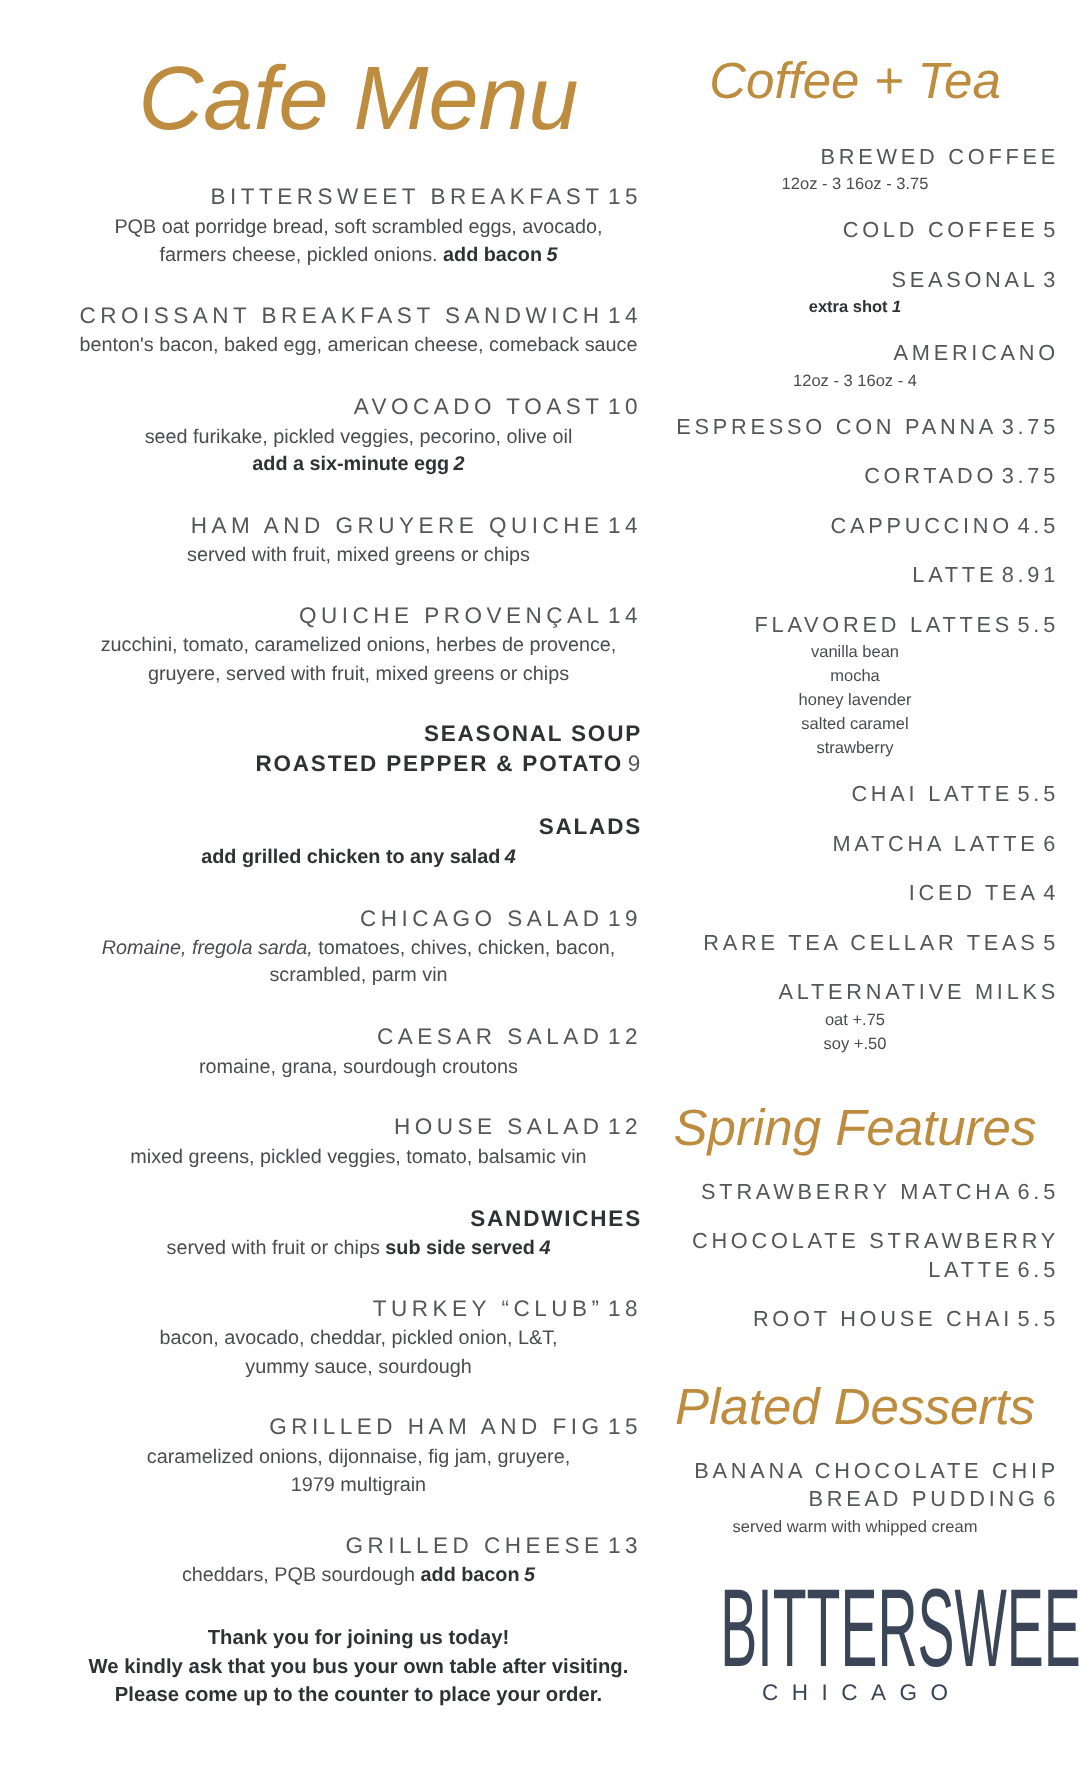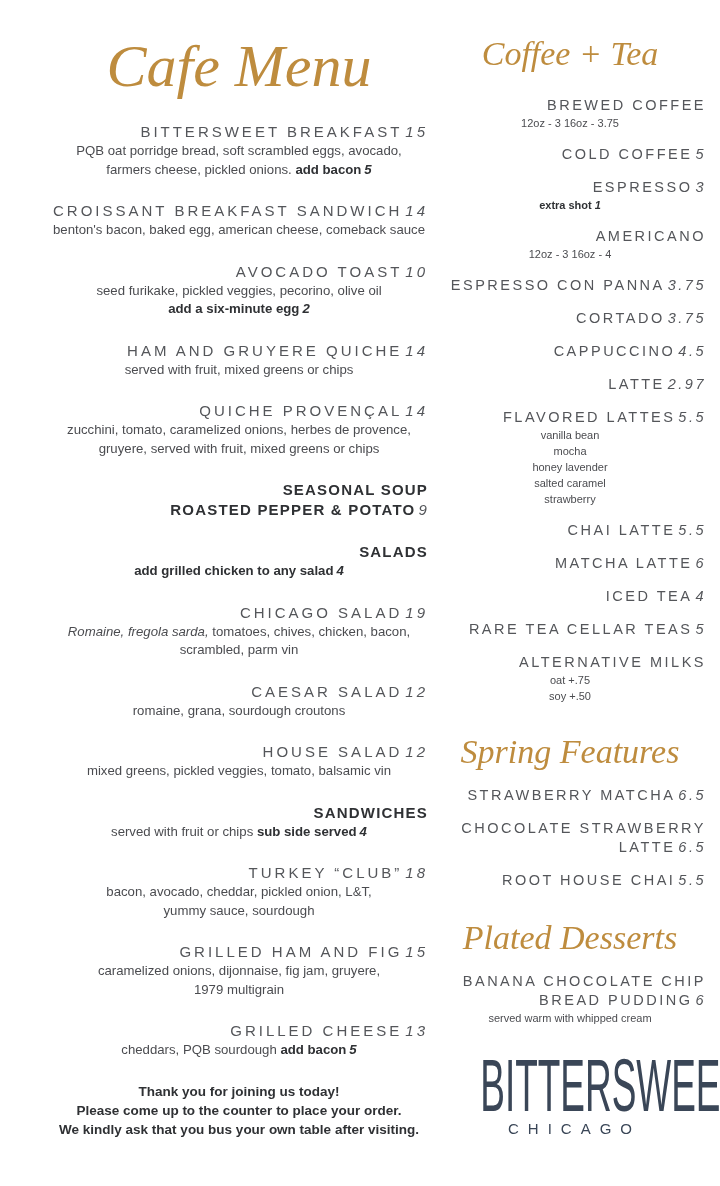--- a/index.html
+++ b/index.html
@@ -9,33 +9,33 @@
     --dark:#2F3134;
     --logo:#3A4657;
   }
   html,body{margin:0;padding:0;background:#ffffff;}
   body{width:720px;height:1186px;font-family:"Liberation Sans",sans-serif;}
   .page{position:relative;width:720px;height:1186px;background:#fff;overflow:hidden;display:flex;}
 
   .col-left{width:378px;margin-left:50px;text-align:center;}
   .col-right{width:272px;margin-left:6px;text-align:center;}
 
-  .script{font-family:Liberation Serif, serif;font-style:italic;font-weight:400;color:var(--gold);}
+  .script{font-family:Liberation Sans, sans-serif;font-style:italic;font-weight:400;color:var(--gold);}
   .title-main{font-size:60px;line-height:80px;margin:26px 0 16px 0;}
   .title-sub{font-size:34px;line-height:48px;margin:24px 0 10px 0;}
   .title-first{margin-top:30px;margin-bottom:18px;}
 
   .menu-item{margin-bottom:22px;}
   .bev-item{margin-bottom:14px;}
 
   .item-name{font-size:15px;letter-spacing:3px;line-height:20px;color:var(--text);text-align:right;}
   .col-right .item-name{font-size:14.5px;letter-spacing:2.5px;line-height:19px;}
   .bold-name .name-text{font-weight:700;letter-spacing:1.2px;color:var(--dark);}
   .bold-name{letter-spacing:1.2px;}
-  .item-price{font-style:italic;margin-left:3px;margin-top:48px;}
+  .item-price{margin-left:3px;margin-top:48px;}
 
   .item-line{font-size:13.2px;line-height:18.5px;color:var(--desc);}
   .col-right .item-line{font-size:11px;line-height:16px;}
   .item-line .it{font-style:italic;}
   .item-line .b{font-weight:700;color:var(--dark);}
   .item-line .bn{font-weight:700;font-style:italic;color:var(--dark);margin-left:3px;}
 
   .footer{margin-top:14px;}
   .footer-line{font-size:13.5px;line-height:19px;font-weight:700;color:var(--dark);}
 
@@ -110,54 +110,54 @@
           <div class="item-line"><span>caramelized onions, dijonnaise, fig jam, gruyere,</span></div>
           <div class="item-line"><span>1979 multigrain</span></div>
         </div>
         <div class="menu-item">
           <div class="item-name"><span class="name-text">GRILLED CHEESE</span><span class="item-price">13</span></div>
           <div class="item-line"><span>cheddars, PQB sourdough </span><span class="b">add bacon</span><span class="bn">5</span></div>
         </div>
       </div>
     <div class="footer" id="footer">
         <div class="footer-line">Thank you for joining us today!</div>
+        <div class="footer-line">We kindly ask that you bus your own table after visiting.</div>
         <div class="footer-line">Please come up to the counter to place your order.</div>
-        <div class="footer-line">We kindly ask that you bus your own table after visiting.</div>
       </div>
   </div>
 
   <div class="col-right">
     <div class="script title-sub title-first">Coffee + Tea</div>
     <div id="coffee-items">
         <div class="bev-item">
           <div class="item-name"><span class="name-text">BREWED COFFEE</span></div>
           <div class="item-line"><span>12oz - 3   16oz - 3.75</span></div>
         </div>
         <div class="bev-item">
           <div class="item-name"><span class="name-text">COLD COFFEE</span><span class="item-price">5</span></div>
         </div>
         <div class="bev-item">
-          <div class="item-name"><span class="name-text">ESPRESSO</span><span class="item-price">3</span></div>
+          <div class="item-name"><span class="name-text">SEASONAL</span><span class="item-price">3</span></div>
           <div class="item-line"><span class="b">extra shot</span><span class="bn">1</span></div>
         </div>
         <div class="bev-item">
           <div class="item-name"><span class="name-text">AMERICANO</span></div>
           <div class="item-line"><span>12oz - 3   16oz - 4</span></div>
         </div>
         <div class="bev-item">
           <div class="item-name"><span class="name-text">ESPRESSO CON PANNA</span><span class="item-price">3.75</span></div>
         </div>
         <div class="bev-item">
           <div class="item-name"><span class="name-text">CORTADO</span><span class="item-price">3.75</span></div>
         </div>
         <div class="bev-item">
           <div class="item-name"><span class="name-text">CAPPUCCINO</span><span class="item-price">4.5</span></div>
         </div>
         <div class="bev-item">
-          <div class="item-name"><span class="name-text">LATTE</span><span class="item-price">2.97</span></div>
+          <div class="item-name"><span class="name-text">LATTE</span><span class="item-price">8.91</span></div>
         </div>
         <div class="bev-item">
           <div class="item-name"><span class="name-text">FLAVORED LATTES</span><span class="item-price">5.5</span></div>
           <div class="item-line"><span>vanilla bean</span></div>
           <div class="item-line"><span>mocha</span></div>
           <div class="item-line"><span>honey lavender</span></div>
           <div class="item-line"><span>salted caramel</span></div>
           <div class="item-line"><span>strawberry</span></div>
         </div>
         <div class="bev-item">

